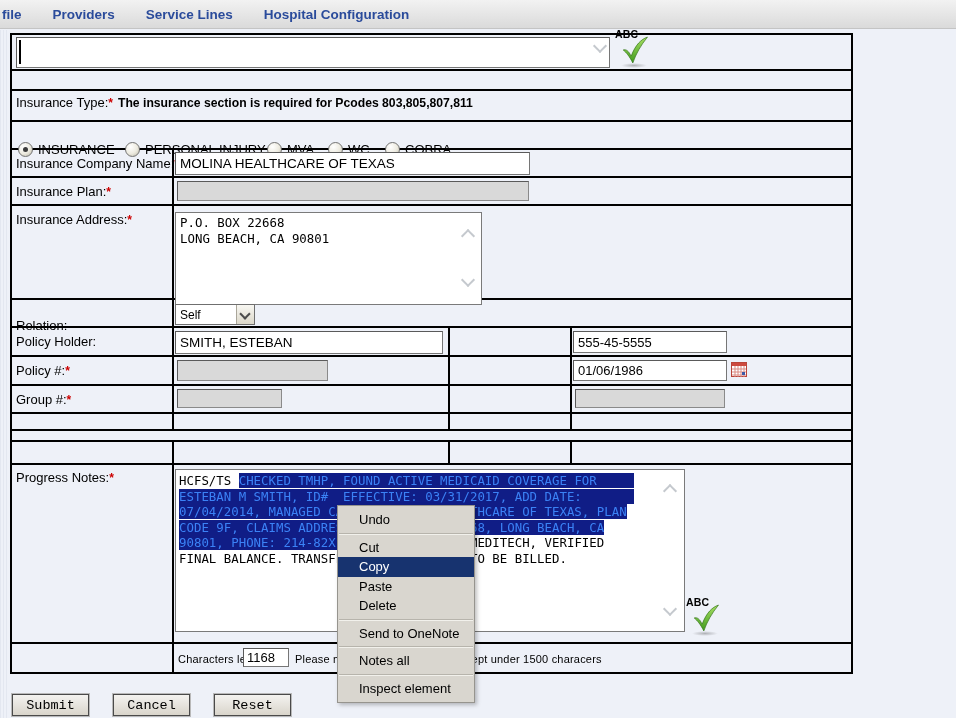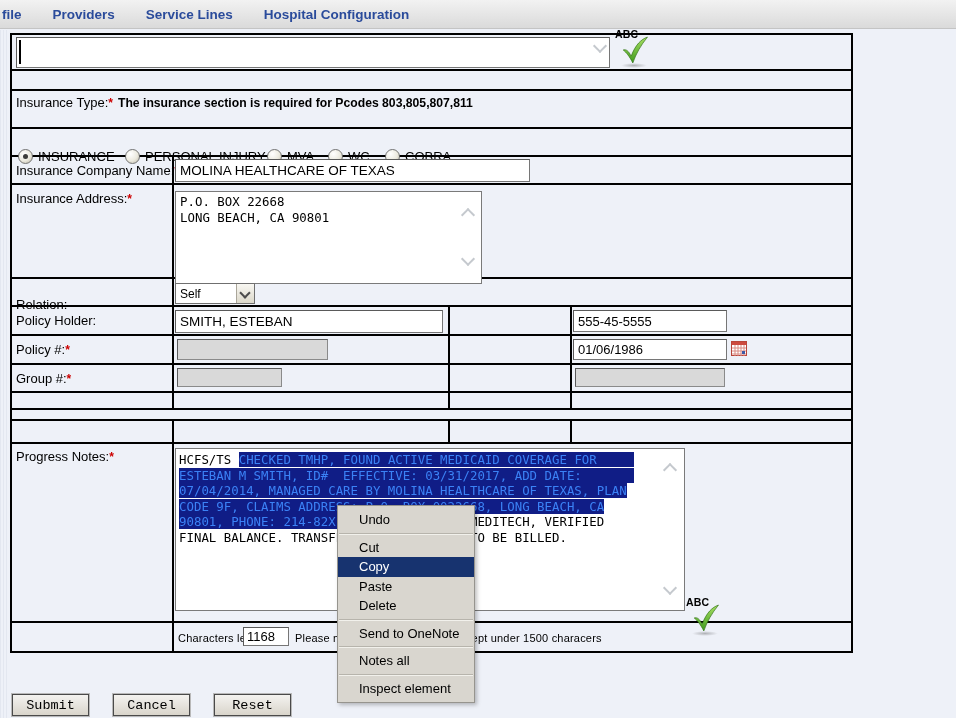--- a/index.html
+++ b/index.html
@@ -95,21 +95,21 @@
 
   <div class="row" style="height:36px;">
     <div class="tin" style="left:4px;top:2px;width:594px;height:31px;">
       <span class="caret" style="left:2px;top:2px;height:24px;"></span>
       <span class="chev down" style="right:4px;top:3px;"></span>
     </div>
   </div>
 
   <div class="row" style="height:20px;"></div>
 
-  <div class="row" style="height:38px;">
+  <div class="row" style="height:31px;">
     <div class="lbl" style="top:4px;">
       <span>Insurance Type:</span><span class="star">*</span><span class="note-bold">The insurance section is required for Pcodes 803,805,807,811</span>
     </div>
   </div>
 
   <div class="row" style="height:28px;" id="radio-row">
       <span class="rgrp" style="left: 6px;">
         <span class="rdot on"></span>
         <span class="rlabel">INSURANCE</span>
       </span>
@@ -130,20 +130,25 @@
         <span class="rlabel">COBRA</span>
       </span>
     </div>
 
   <div class="row" style="height:28px;">
     <div class="vdiv d1"></div>
     <div class="lbl" style="top:6px;"><span>Insurance Company Name:</span><span class="star">*</span></div>
     <input class="tin" style="left: 163px; top: 2px; width: 355px; height: 23px;" value="MOLINA HEALTHCARE OF TEXAS">
   </div>
 
+  <div class="row" style="height:28px;">
+    <div class="vdiv d1"></div>
+    <div class="lbl" style="top:6px;"><span>Insurance Plan:</span><span class="star">*</span></div>
+    <div class="din" style="left:165px;top:3px;width:352px;height:20px;"></div>
+  </div>
 
   <div class="row" style="height:94px;">
     <div class="vdiv d1"></div>
     <div class="lbl" style="top:6px;"><span>Insurance Address:</span><span class="star">*</span></div>
     <div class="tarea mono" style="left:163px;top:6px;width:307px;height:93px;padding:2px 4px;">
       <div class="pline">P.O. BOX 22668</div>
       <div class="pline">LONG BEACH, CA 90801</div>
       <span class="chev up" style="right:8px;top:18px;"></span>
       <span class="chev down" style="right:8px;top:62px;"></span>
     </div>

